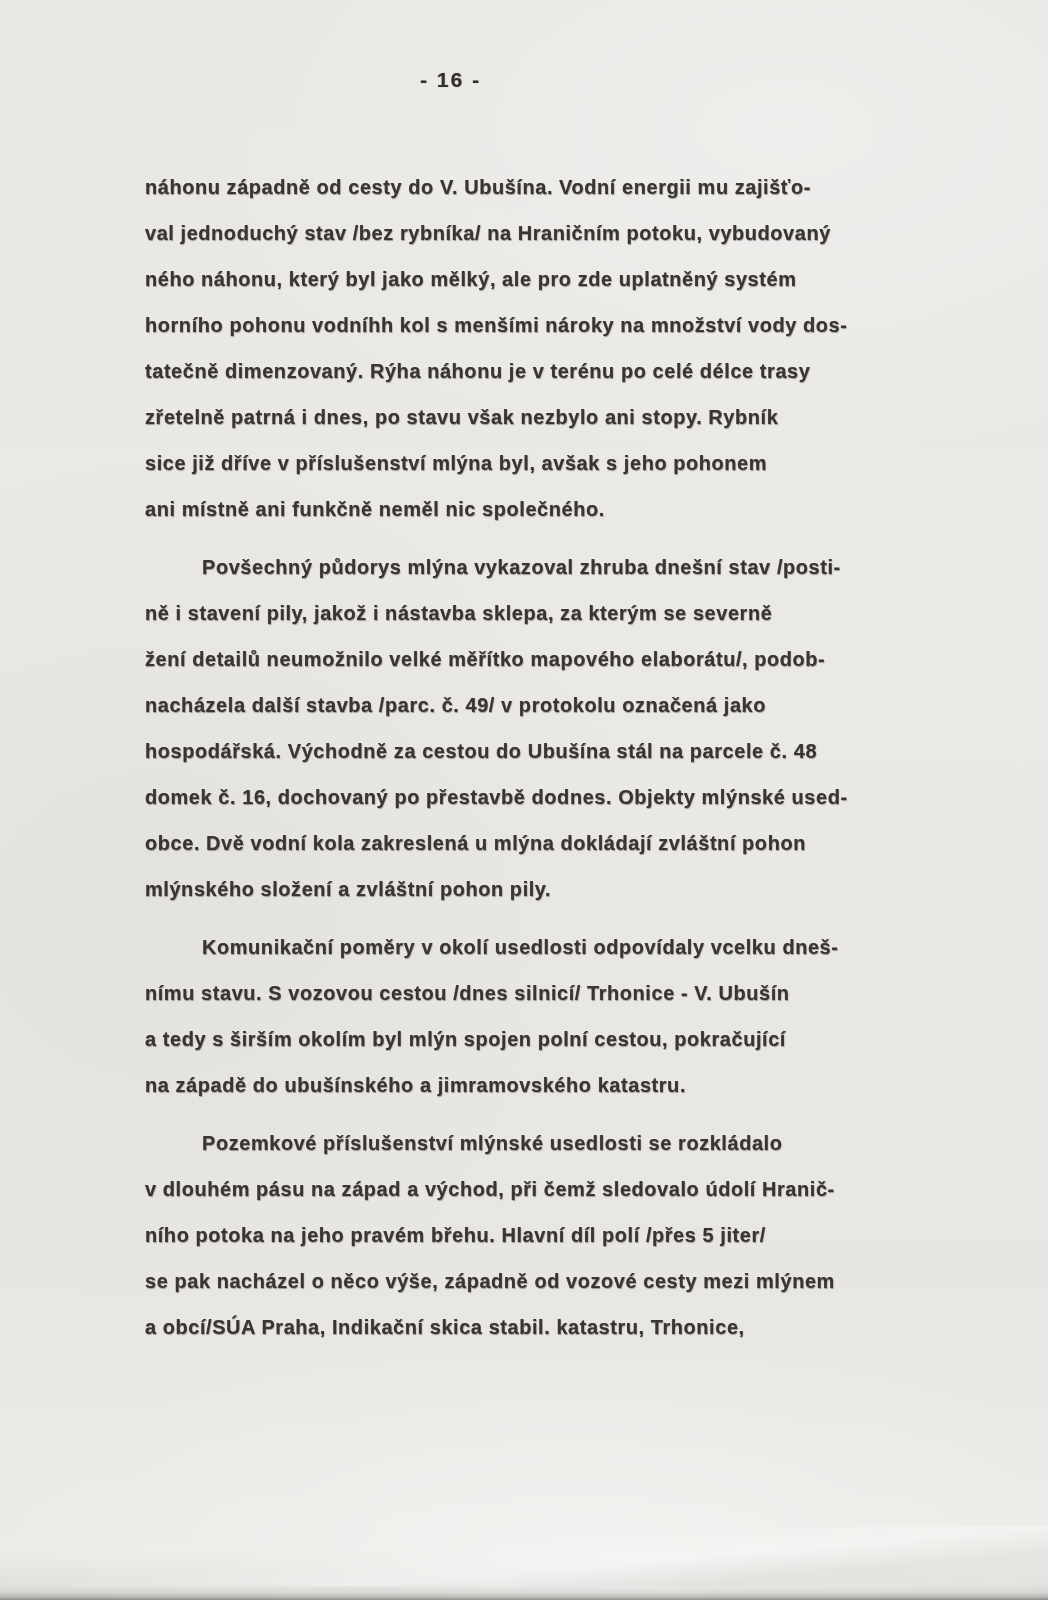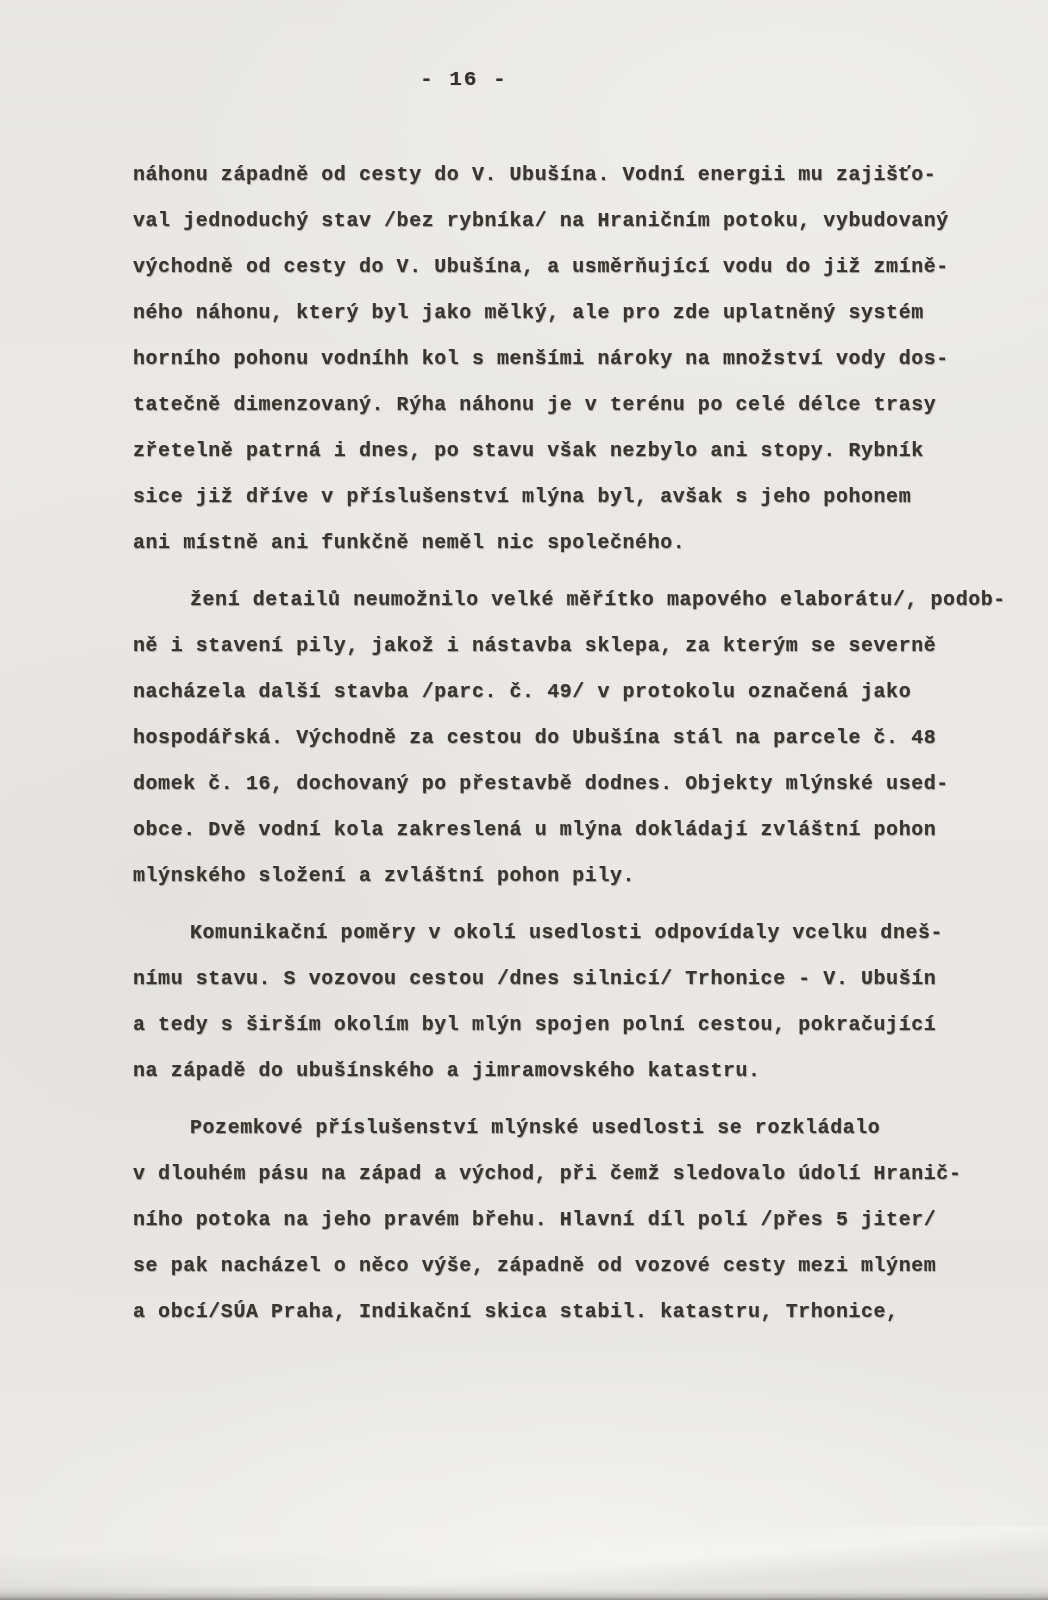--- a/index.html
+++ b/index.html
@@ -14,42 +14,42 @@
   }
   .paper {
     position: relative;
     width: 1048px;
     height: 1600px;
     background:
       radial-gradient(ellipse 900px 500px at 75% 8%, rgba(255,255,255,0.28), rgba(255,255,255,0) 70%),
       radial-gradient(ellipse 700px 600px at 15% 55%, rgba(210,208,204,0.25), rgba(210,208,204,0) 70%),
       radial-gradient(ellipse 800px 300px at 55% 97%, rgba(255,255,255,0.35), rgba(255,255,255,0) 75%),
       linear-gradient(180deg, #e8e7e4 0%, #eae9e6 40%, #e7e6e3 80%, #ecebe8 97%, #dcdbd8 100%);
-    font-family: Liberation Mono, monospace;
+    font-family: Liberation Sans, sans-serif;
     color: #38342f;
   }
   .page-number {
     position: absolute;
     top: 68px;
     left: 420px;
     font-size: 21px;
     font-weight: bold;
     letter-spacing: 2px;
     color: #34302b;
     text-shadow: 0.4px 0.4px 0.9px rgba(52,48,43,0.55);
     white-space: nowrap;
   }
   .body-text {
     position: absolute;
     top: 152px;
     left: 133px;
     width: 845px;
   }
   .para {
-    margin: 0;
+    margin: 12px;
   }
   .para + .para {
     margin-top: 11px;
   }
   .line {
     font-size: 20px;
     font-weight: bold;
     line-height: 46px;
     height: 46px;
     letter-spacing: 0.55px;
@@ -88,31 +88,31 @@
 </head>
 <body>
 
 <div class="paper">
   <div class="page-number">- 16 -</div>
 
   <div class="body-text" id="paragraphs">
       <div class="para">
         <div class="line">náhonu západně od cesty do V. Ubušína. Vodní energii mu zajišťo-</div>
         <div class="line">val jednoduchý stav /bez rybníka/ na Hraničním potoku, vybudovaný</div>
-        <div class="line">východně od cesty do V. Ubušína, a usměrňující vodu do již zmíně-</div>
         <div class="line">ného náhonu, který byl jako mělký, ale pro zde uplatněný systém</div>
         <div class="line">horního pohonu vodníhh kol s menšími nároky na množství vody dos-</div>
         <div class="line">tatečně dimenzovaný. Rýha náhonu je v terénu po celé délce trasy</div>
         <div class="line">zřetelně patrná i dnes, po stavu však nezbylo ani stopy. Rybník</div>
         <div class="line">sice již dříve v příslušenství mlýna byl, avšak s jeho pohonem</div>
         <div class="line">ani místně ani funkčně neměl nic společného.</div>
       </div>
       <div class="para indent">
+        <div class="line">Povšechný půdorys mlýna vykazoval zhruba dnešní stav /posti-</div>
+        <div class="line">ně i stavení pily, jakož i nástavba sklepa, za kterým se severně</div>
         <div class="line">žení detailů neumožnilo velké měřítko mapového elaborátu/, podob-</div>
-        <div class="line">ně i stavení pily, jakož i nástavba sklepa, za kterým se severně</div>
         <div class="line">nacházela další stavba /parc. č. 49/ v protokolu označená jako</div>
         <div class="line">hospodářská. Východně za cestou do Ubušína stál na parcele č. 48</div>
         <div class="line">domek č. 16, dochovaný po přestavbě dodnes. Objekty mlýnské used-</div>
         <div class="line">obce. Dvě vodní kola zakreslená u mlýna dokládají zvláštní pohon</div>
         <div class="line">mlýnského složení a zvláštní pohon pily.</div>
       </div>
       <div class="para indent">
         <div class="line">Komunikační poměry v okolí usedlosti odpovídaly vcelku dneš-</div>
         <div class="line">nímu stavu. S vozovou cestou /dnes silnicí/ Trhonice - V. Ubušín</div>
         <div class="line">a tedy s širším okolím byl mlýn spojen polní cestou, pokračující</div>

